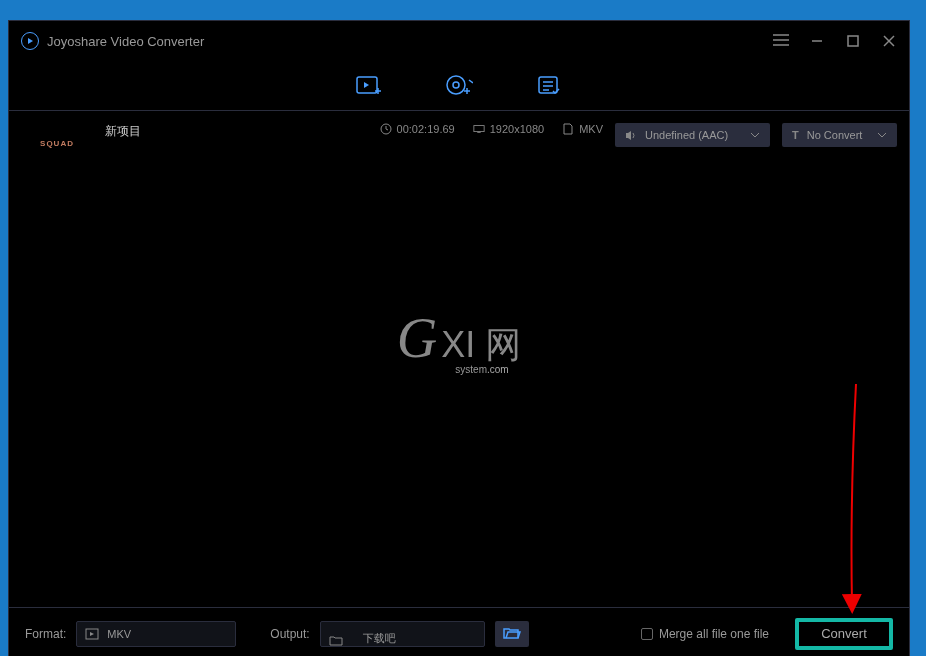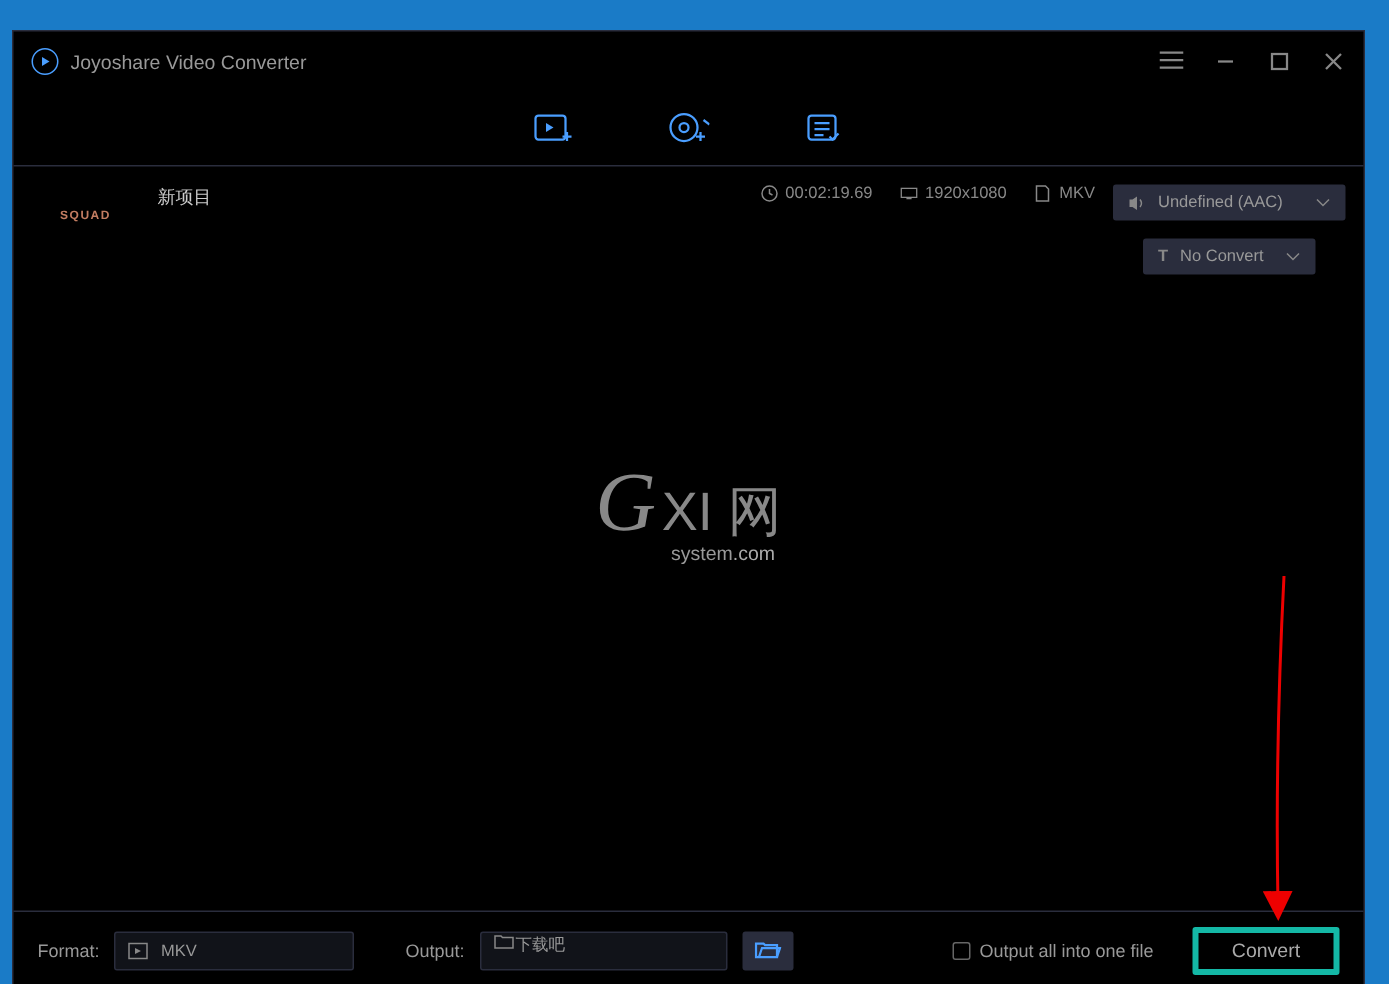--- a/index.html
+++ b/index.html
@@ -16,35 +16,35 @@
     .toolbar-btn { width: 30px; height: 24px; display: flex; align-items: center; justify-content: center; cursor: pointer; }
     .toolbar-btn svg { stroke: #4a9eff; fill: none; stroke-width: 1.5; }
     .file-list { flex: 1; overflow: auto; }
     .file-item { display: flex; padding: 12px 12px; gap: 12px; }
     .thumbnail { width: 72px; height: 40px; background: #000; display: flex; align-items: center; justify-content: center; font-size: 8px; color: #c77; letter-spacing: 1px; font-weight: bold; }
     .thumb-inner { filter: hue-rotate(20deg); }
     .file-info { flex: 1; display: flex; flex-direction: row; justify-content: space-between; }
     .file-title { color: #ccc; font-size: 12px; }
     .file-meta { display: flex; align-items: flex-start; gap: 18px; color: #888; font-size: 11px; }
     .meta-item { display: flex; align-items: center; gap: 5px; }
-    .file-controls { display: flex; align-items: center; gap: 12px; padding-bottom: 2px; flex-direction: column; }
+    .file-controls { display: flex; align-items: flex-start; gap: 12px; padding-bottom: 2px; }
     .select-box { background: #2a2d3d; height: 24px; padding: 0 10px; display: flex; align-items: center; gap: 8px; color: #999; font-size: 11px; border-radius: 2px; cursor: pointer; }
     .select-box.audio { width: 155px; }
     .select-box.subtitle { width: 115px; }
     .select-label { flex: 1; white-space: nowrap; }
     .watermark { position: absolute; left: 50%; top: 50%; transform: translate(-50%, -50%); text-align: center; pointer-events: none; }
     .wm-main { display: flex; align-items: baseline; color: #888; }
     .wm-g { font-size: 56px; font-weight: 300; font-family: Georgia, serif; font-style: italic; }
     .wm-rest { font-size: 36px; font-family: Liberation Sans, sans-serif; margin-left: 4px; }
-    .wm-sub { color: #999; font-size: 13px; font-family: Georgia, serif; margin-top: -6px; margin-left: 46px; }
+    .wm-sub { color: #999; font-size: 10px; font-family: Georgia, serif; margin-top: -6px; margin-left: 46px; }
     .wm-sub .dot { color: #aaa; }
     .bottom-bar { height: 52px; display: flex; align-items: center; padding: 16px 16px; gap: 10px; border-top: 1px solid #2a2d3d; color: #999; font-size: 12px; }
     .bottom-label { color: #999; }
     .format-box { background: #111319; border: 1px solid #2a2d3d; height: 26px; width: 160px; display: flex; align-items: center; gap: 8px; padding: 0 8px; color: #999; font-size: 11px; border-radius: 2px; cursor: pointer; }
-    .output-box { background: #111319; border: 1px solid #2a2d3d; height: 26px; width: 165px; display: flex; align-items: flex-start; gap: 1px; padding: 0 8px; color: #999; font-size: 11px; border-radius: 2px; }
+    .output-box { background: #111319; border: 1px solid #2a2d3d; height: 26px; width: 165px; display: flex; align-items: flex-end; gap: 20px; padding: 0 8px; color: #999; font-size: 11px; border-radius: 2px; }
     .folder-btn { width: 34px; height: 26px; background: #2a2d3d; display: flex; align-items: center; justify-content: center; border-radius: 2px; cursor: pointer; }
     .folder-btn svg { stroke: #4a9eff; fill: none; }
     .spacer { flex: 1; }
     .merge-check { display: flex; align-items: center; gap: 6px; cursor: pointer; }
     .checkbox { width: 12px; height: 12px; border: 1px solid #666; border-radius: 2px; }
     .convert-btn { width: 98px; height: 32px; border: 4px solid #14b8a6; background: transparent; color: #aaa; font-size: 13px; display: flex; align-items: center; justify-content: center; border-radius: 2px; cursor: pointer; margin-left: 16px; }
     .arrow-annotation { position: absolute; pointer-events: none; z-index: 100; }
     .icon-sm { width: 12px; height: 12px; }
   </style>
 </head>
@@ -189,21 +189,21 @@
     </div>
     <div class="folder-btn">
       <svg width="18" height="13" viewBox="0 0 18 13">
           <path d="M1 2 L6 2 L7 3 L15 3 L15 11 L1 11 Z" stroke-width="1.5"></path>
           <path d="M3 11 L5 5 L17 5 L15 11" stroke-width="1.5"></path>
         </svg>
     </div>
     <div class="spacer"></div>
     <div class="merge-check">
       <span class="checkbox"></span>
-      <span>Output all into one file</span>
+      <span>Merge all file one file</span>
     </div>
     <div class="convert-btn">
       <span>Convert</span>
     </div>
   </div>
 </div>
 
 <svg class="arrow-annotation" style="left:832px; top:380px;" width="40" height="240" viewBox="0 0 40 240">
   <defs>
       <marker id="ah" markerWidth="10" markerHeight="10" refX="5" refY="5" orient="auto">

